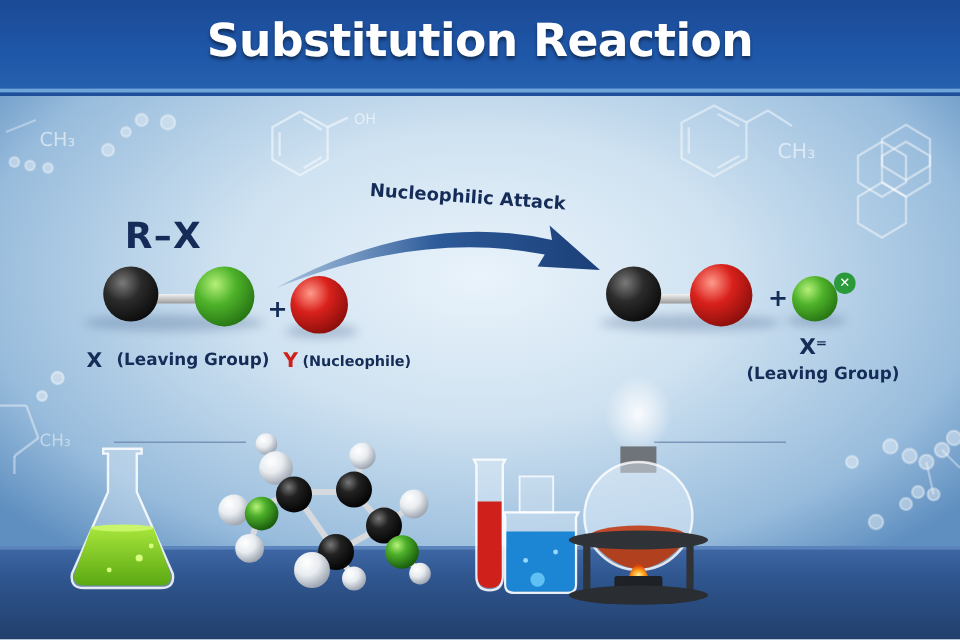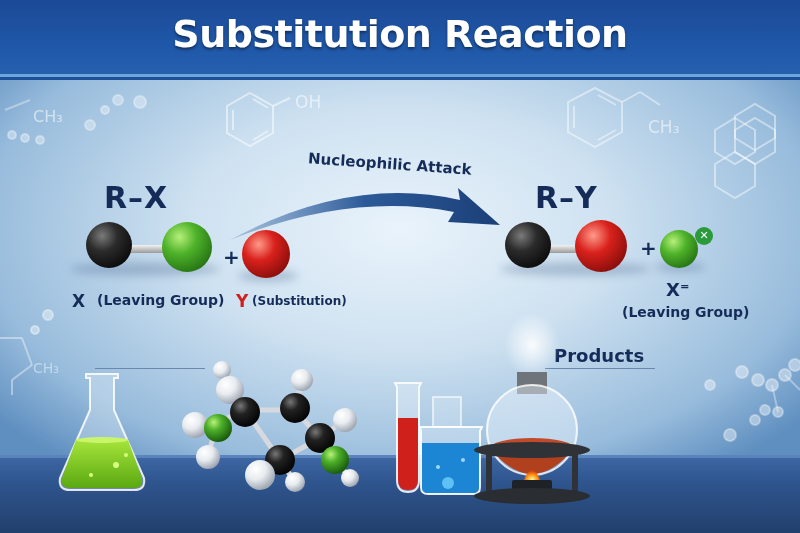--- a/index.html
+++ b/index.html
@@ -50,21 +50,21 @@
 
   <svg style="left:215px;top:88px;" width="110" height="70" viewBox="0 0 110 70">
     <g fill="none" stroke="rgba(255,255,255,0.5)" stroke-width="2">
       <polygon points="35,5 58,18 58,45 35,58 12,45 12,18"></polygon>
       <line x1="18" y1="22" x2="18" y2="42"></line>
         <line x1="38" y1="11" x2="53" y2="20"></line>
         <line x1="38" y1="52" x2="53" y2="43"></line>
       <line x1="58" y1="18" x2="75" y2="10"></line>
     </g>
   </svg>
-  <div class="label" style="left:295px;top:92px;color:rgba(255,255,255,0.55);font-weight:normal;font-size:17px;">OH</div>
+  <div class="label" style="left:295px;top:92px;color:rgba(255,255,255,0.55);font-weight:normal;font-size:12px;">OH</div>
 
   <svg style="left:530px;top:80px;" width="270" height="120" viewBox="0 0 270 120">
     <g fill="none" stroke="rgba(255,255,255,0.45)" stroke-width="2">
       <polygon points="65,8 92,22 92,52 65,67 38,52 38,22"></polygon>
       <line x1="44" y1="26" x2="44" y2="48"></line>
         <line x1="68" y1="15" x2="86" y2="25"></line>
         <line x1="68" y1="60" x2="86" y2="50"></line>
       <line x1="92" y1="22" x2="110" y2="12"></line>
         <line x1="110" y1="12" x2="130" y2="25"></line>
       <polygon points="205,38 225,50 225,72 205,84 185,72 185,50"></polygon>
@@ -116,51 +116,49 @@
   <div class="atom c-atom" style="left:86px;top:222px;width:46px;height:46px;"></div>
   <div class="atom g-atom" style="left:162px;top:222px;width:50px;height:50px;"></div>
 
   <div class="plus" style="left:223px;top:245px;">+</div>
   <div class="shadow" style="left:238px;top:270px;width:60px;height:12px;"></div>
   <div class="atom r-atom" style="left:242px;top:230px;width:48px;height:48px;"></div>
 
   <div class="label" style="left:72px;top:291px;font-size:17px;">X</div>
   <div class="label" style="left:97px;top:292px;">(Leaving Group)</div>
   <div class="label" style="left:236px;top:291px;font-size:17px;color:#d0201b;">Y</div>
-  <div class="label" style="left:252px;top:294px;font-size:12px;">(Substitution)</div>
+  <div class="label" style="left:252px;top:294px;font-size:12px;">(Nucleophile)</div>
 
   <svg style="left:230px;top:170px;" width="280" height="70" viewBox="0 0 280 70">
     <defs>
       <linearGradient id="arrowgrad" x1="0" x2="1" y1="0" y2="0">
         <stop offset="0" stop-color="#3a6aa8" stop-opacity="0.3"></stop>
         <stop offset="0.5" stop-color="#2c5a98"></stop>
         <stop offset="1" stop-color="#1b3f78"></stop>
       </linearGradient>
     </defs>
     <path d="M0,70 Q120,5 230,30 L228,18 L270,55 L218,52 L224,42 Q120,22 0,70 Z" fill="url(#arrowgrad)"></path>
   </svg>
   <div class="label" style="left:308px;top:155px;font-size:15px;transform:rotate(4deg);">Nucleophilic Attack</div>
 
-  <div class="formula" style="left:535px;top:180px;">R–Y</div>
 
   <div class="shadow" style="left:500px;top:262px;width:150px;height:14px;"></div>
   <div class="bond" style="left:540px;top:245px;width:55px;height:8px;"></div>
   <div class="atom c-atom" style="left:505px;top:222px;width:46px;height:46px;"></div>
   <div class="atom r-atom" style="left:575px;top:220px;width:52px;height:52px;"></div>
 
   <div class="plus" style="left:640px;top:236px;">+</div>
   <div class="shadow" style="left:655px;top:262px;width:50px;height:10px;"></div>
   <div class="atom g-atom" style="left:660px;top:230px;width:38px;height:38px;"></div>
   <div class="atom" style="left:695px;top:227px;width:18px;height:18px;background:#2a9a3a;color:#fff;font-size:11px;font-weight:bold;text-align:center;line-height:18px;">✕</div>
 
   <div class="label" style="left:666px;top:279px;font-size:18px;">X⁼</div>
   <div class="label" style="left:622px;top:304px;">(Leaving Group)</div>
 
   <div class="sect-line" style="left:95px;top:368px;width:110px;"></div>
-  <div class="sect" style="left:554px;top:345px;">Products</div>
   <div class="sect-line" style="left:545px;top:368px;width:110px;"></div>
 
   <div class="table-edge"></div>
   <div class="table"></div>
 
   <svg style="left:56px;top:370px;" width="92" height="125" viewBox="0 0 92 125">
     <defs>
       <linearGradient id="greenliq" x1="0" x2="0" y1="0" y2="1">
         <stop offset="0" stop-color="#a6e43a"></stop>
           <stop offset="1" stop-color="#5aa812"></stop>

